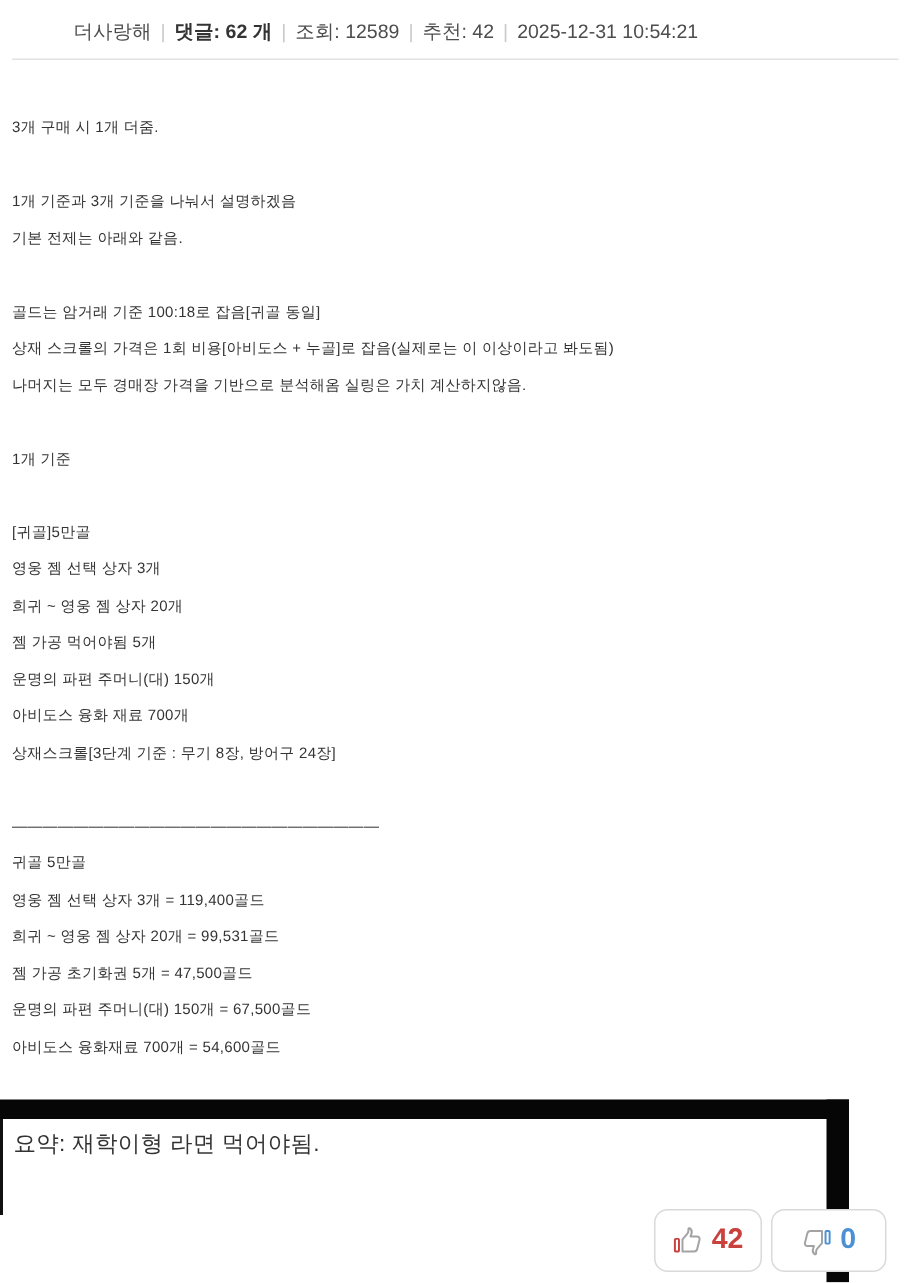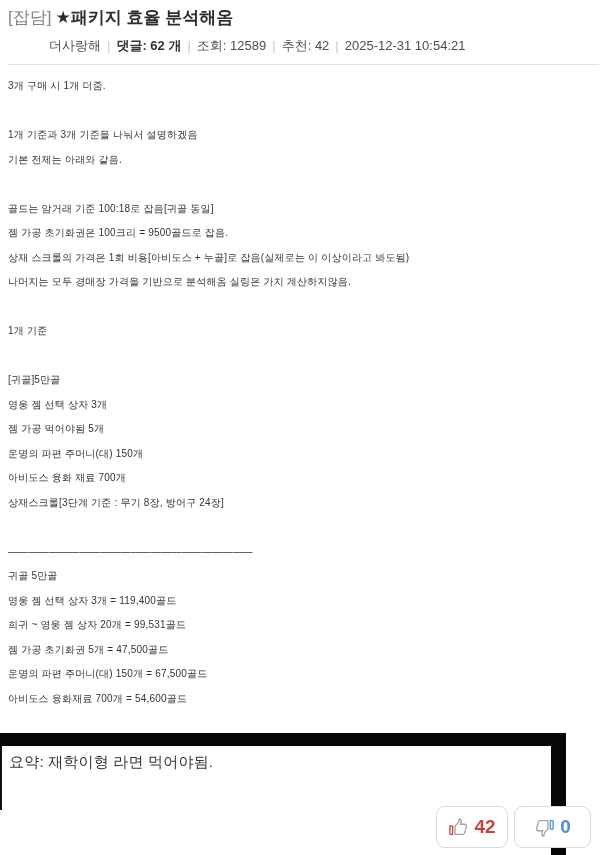--- a/index.html
+++ b/index.html
@@ -132,44 +132,41 @@
   .dislike .vote-count { color: var(--dislike-blue, #4a90d2); }
   .thumb-svg { display: block; }
   .thumb-svg.down { transform: rotate(180deg); }
 </style>
 </head>
 <body>
 
 <div class="page">
 
   <div class="header">
-    <div class="title-line">
-      <span class="category">[잡담]</span><span class="title-text">★패키지 효율 분석해옴</span>
-    </div>
     <div class="meta-line">
       <span>더사랑해</span><span class="meta-sep">|</span><span class="meta-strong">댓글:</span><span class="meta-strong"> </span><span class="meta-strong">62</span><span class="meta-strong"> </span><span class="meta-strong">개</span><span class="meta-sep">|</span><span>조회:</span><span> </span><span>12589</span><span class="meta-sep">|</span><span>추천:</span><span> </span><span>42</span><span class="meta-sep">|</span><span>2025-12-31 10:54:21</span>
     </div>
     <div class="header-divider"></div>
   </div>
 
   <div class="post-body">
       <div class="body-line">3개 구매 시 1개 더줌.</div>
       <div class="body-line">&nbsp;</div>
       <div class="body-line">1개 기준과 3개 기준을 나눠서 설명하겠음</div>
       <div class="body-line">기본 전제는 아래와 같음.</div>
       <div class="body-line">&nbsp;</div>
       <div class="body-line">골드는 암거래 기준 100:18로 잡음[귀골 동일]</div>
-      <div class="body-line">젬 가공 초기화권은 100크리 = 9500골드로 잡음.</div>
       <div class="body-line">상재 스크롤의 가격은 1회 비용[아비도스 + 누골]로 잡음(실제로는 이 이상이라고 봐도됨)</div>
       <div class="body-line">나머지는 모두 경매장 가격을 기반으로 분석해옴 실링은 가치 계산하지않음.</div>
       <div class="body-line">&nbsp;</div>
       <div class="body-line">1개 기준</div>
       <div class="body-line">&nbsp;</div>
       <div class="body-line">[귀골]5만골</div>
       <div class="body-line">영웅 젬 선택 상자 3개</div>
+      <div class="body-line">희귀 ~ 영웅 젬 상자 20개</div>
       <div class="body-line">젬 가공 먹어야됨 5개</div>
       <div class="body-line">운명의 파편 주머니(대) 150개</div>
       <div class="body-line">아비도스 융화 재료 700개</div>
       <div class="body-line">상재스크롤[3단계 기준 : 무기 8장, 방어구 24장]</div>
       <div class="body-line">&nbsp;</div>
       <div class="body-line">————————————————————————</div>
       <div class="body-line">귀골 5만골</div>
       <div class="body-line">영웅 젬 선택 상자 3개 = 119,400골드</div>
       <div class="body-line">희귀 ~ 영웅 젬 상자 20개 = 99,531골드</div>
       <div class="body-line">젬 가공 초기화권 5개 = 47,500골드</div>

